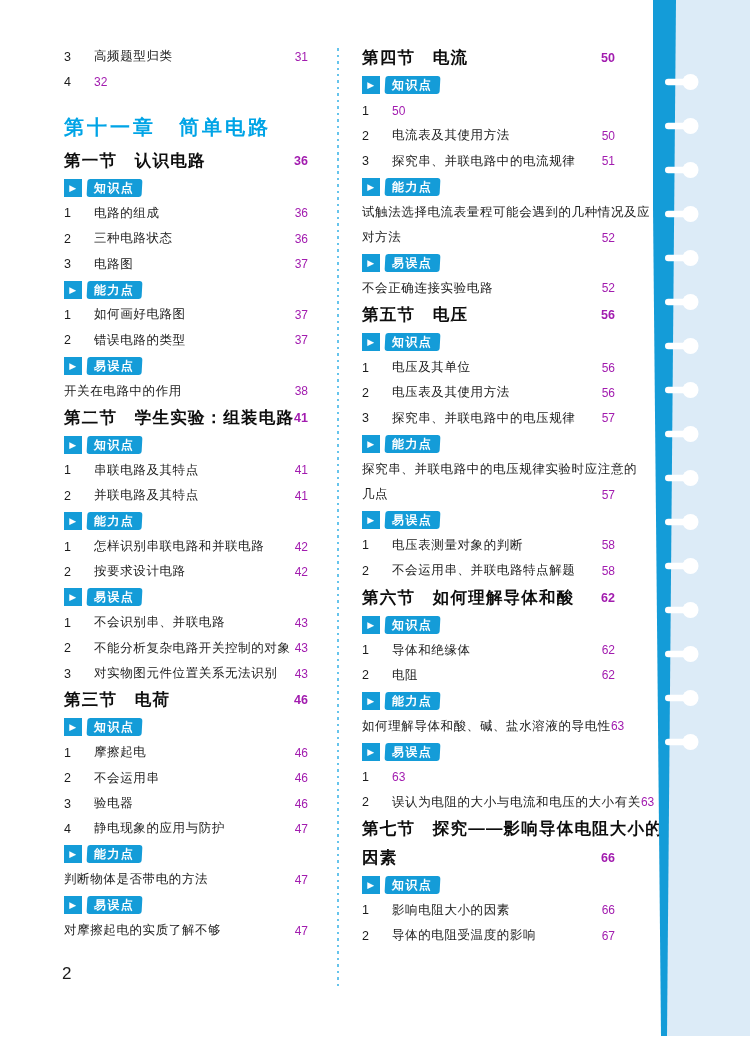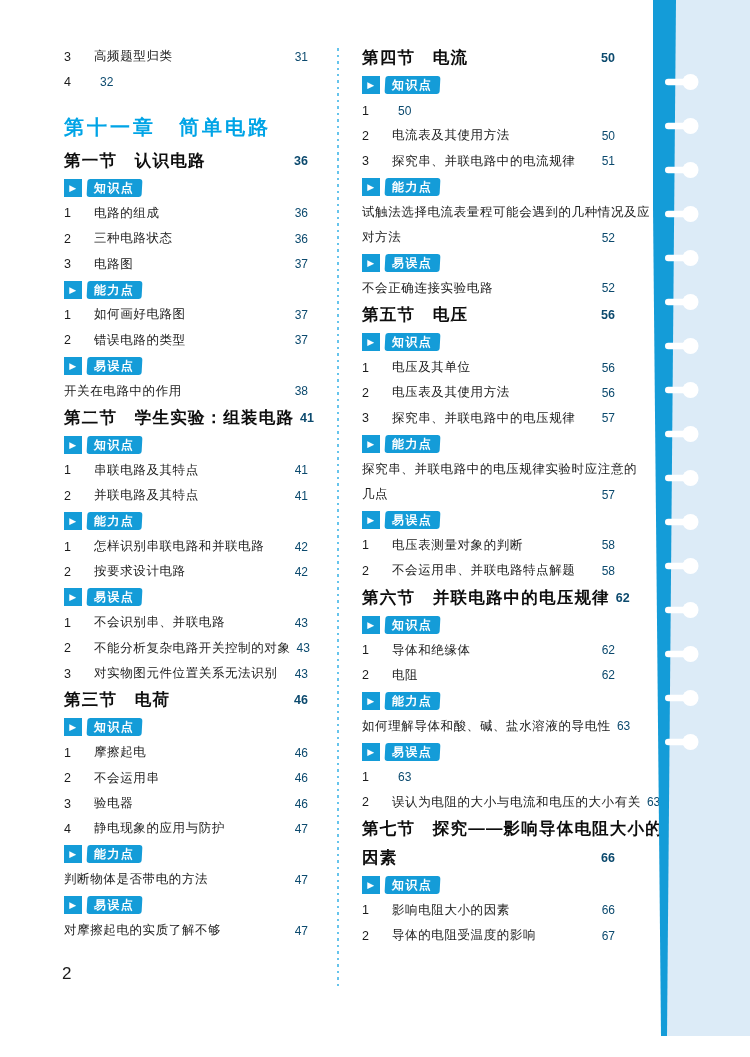--- a/index.html
+++ b/index.html
@@ -7,21 +7,21 @@
     width:750px;height:1057px;position:relative;background:#ffffff;overflow:hidden;
     font-family:"Liberation Sans","DejaVu Sans",sans-serif;
     -webkit-font-smoothing:antialiased;
   }
   .col{position:absolute;top:44px;}
   #col-left{left:64px;width:244px;}
   #col-right{left:362px;width:253px;}
   .row{display:flex;align-items:center;height:25.4px;font-size:12.5px;letter-spacing:0.6px;color:#1b1b1b;}
   .num{flex:none;width:30px;}
   .text{flex:1;white-space:nowrap;}
-  .pg{flex:none;margin-left:6px;font-size:12px;letter-spacing:0;color:#0c4a6e;}
+  .pg{flex:none;font-size:12px;letter-spacing:0;color:#a21caf;}
   .section{height:28.5px;font-size:16.5px;font-weight:700;letter-spacing:1.2px;color:#0d0d0d;}
   .section .pg{font-size:12.5px;}
   .section.fill{margin-right:-30px;}
   .chapter{height:52px;padding-top:14px;box-sizing:border-box;font-size:20px;font-weight:700;color:#00a4e6;letter-spacing:3px;align-items:center;}
   .badge-row{height:25.4px;gap:5px;}
   .badge-arrow{flex:none;width:18px;height:18px;background:#149cd8;color:#ffffff;font-size:9px;
     display:flex;align-items:center;justify-content:center;}
   .badge-label{flex:none;height:18px;background:#149cd8;color:#ffffff;font-size:12px;font-weight:700;
     letter-spacing:1.5px;padding:0 7px;border-radius:3px;display:flex;align-items:center;transform:skewX(-3deg);}
   .fill .text{text-align:justify;text-align-last:justify;}
@@ -271,21 +271,21 @@
       <span class="num">1</span>
       <span class="text">电压表测量对象的判断</span>
       <span class="pg">58</span>
     </div>
     <div class="row">
       <span class="num">2</span>
       <span class="text">不会运用串、并联电路特点解题</span>
       <span class="pg">58</span>
     </div>
     <div class="row section">
-      <span class="text">第六节　并联电路中的电压规律</span>
+      <span class="text">第六节　如何理解导体和酸</span>
       <span class="pg">62</span>
     </div>
     <div class="row badge-row">
       <span class="badge-arrow">▶</span>
       <span class="badge-label">知识点</span>
     </div>
     <div class="row">
       <span class="num">1</span>
       <span class="text">导体和绝缘体</span>
       <span class="pg">62</span>

